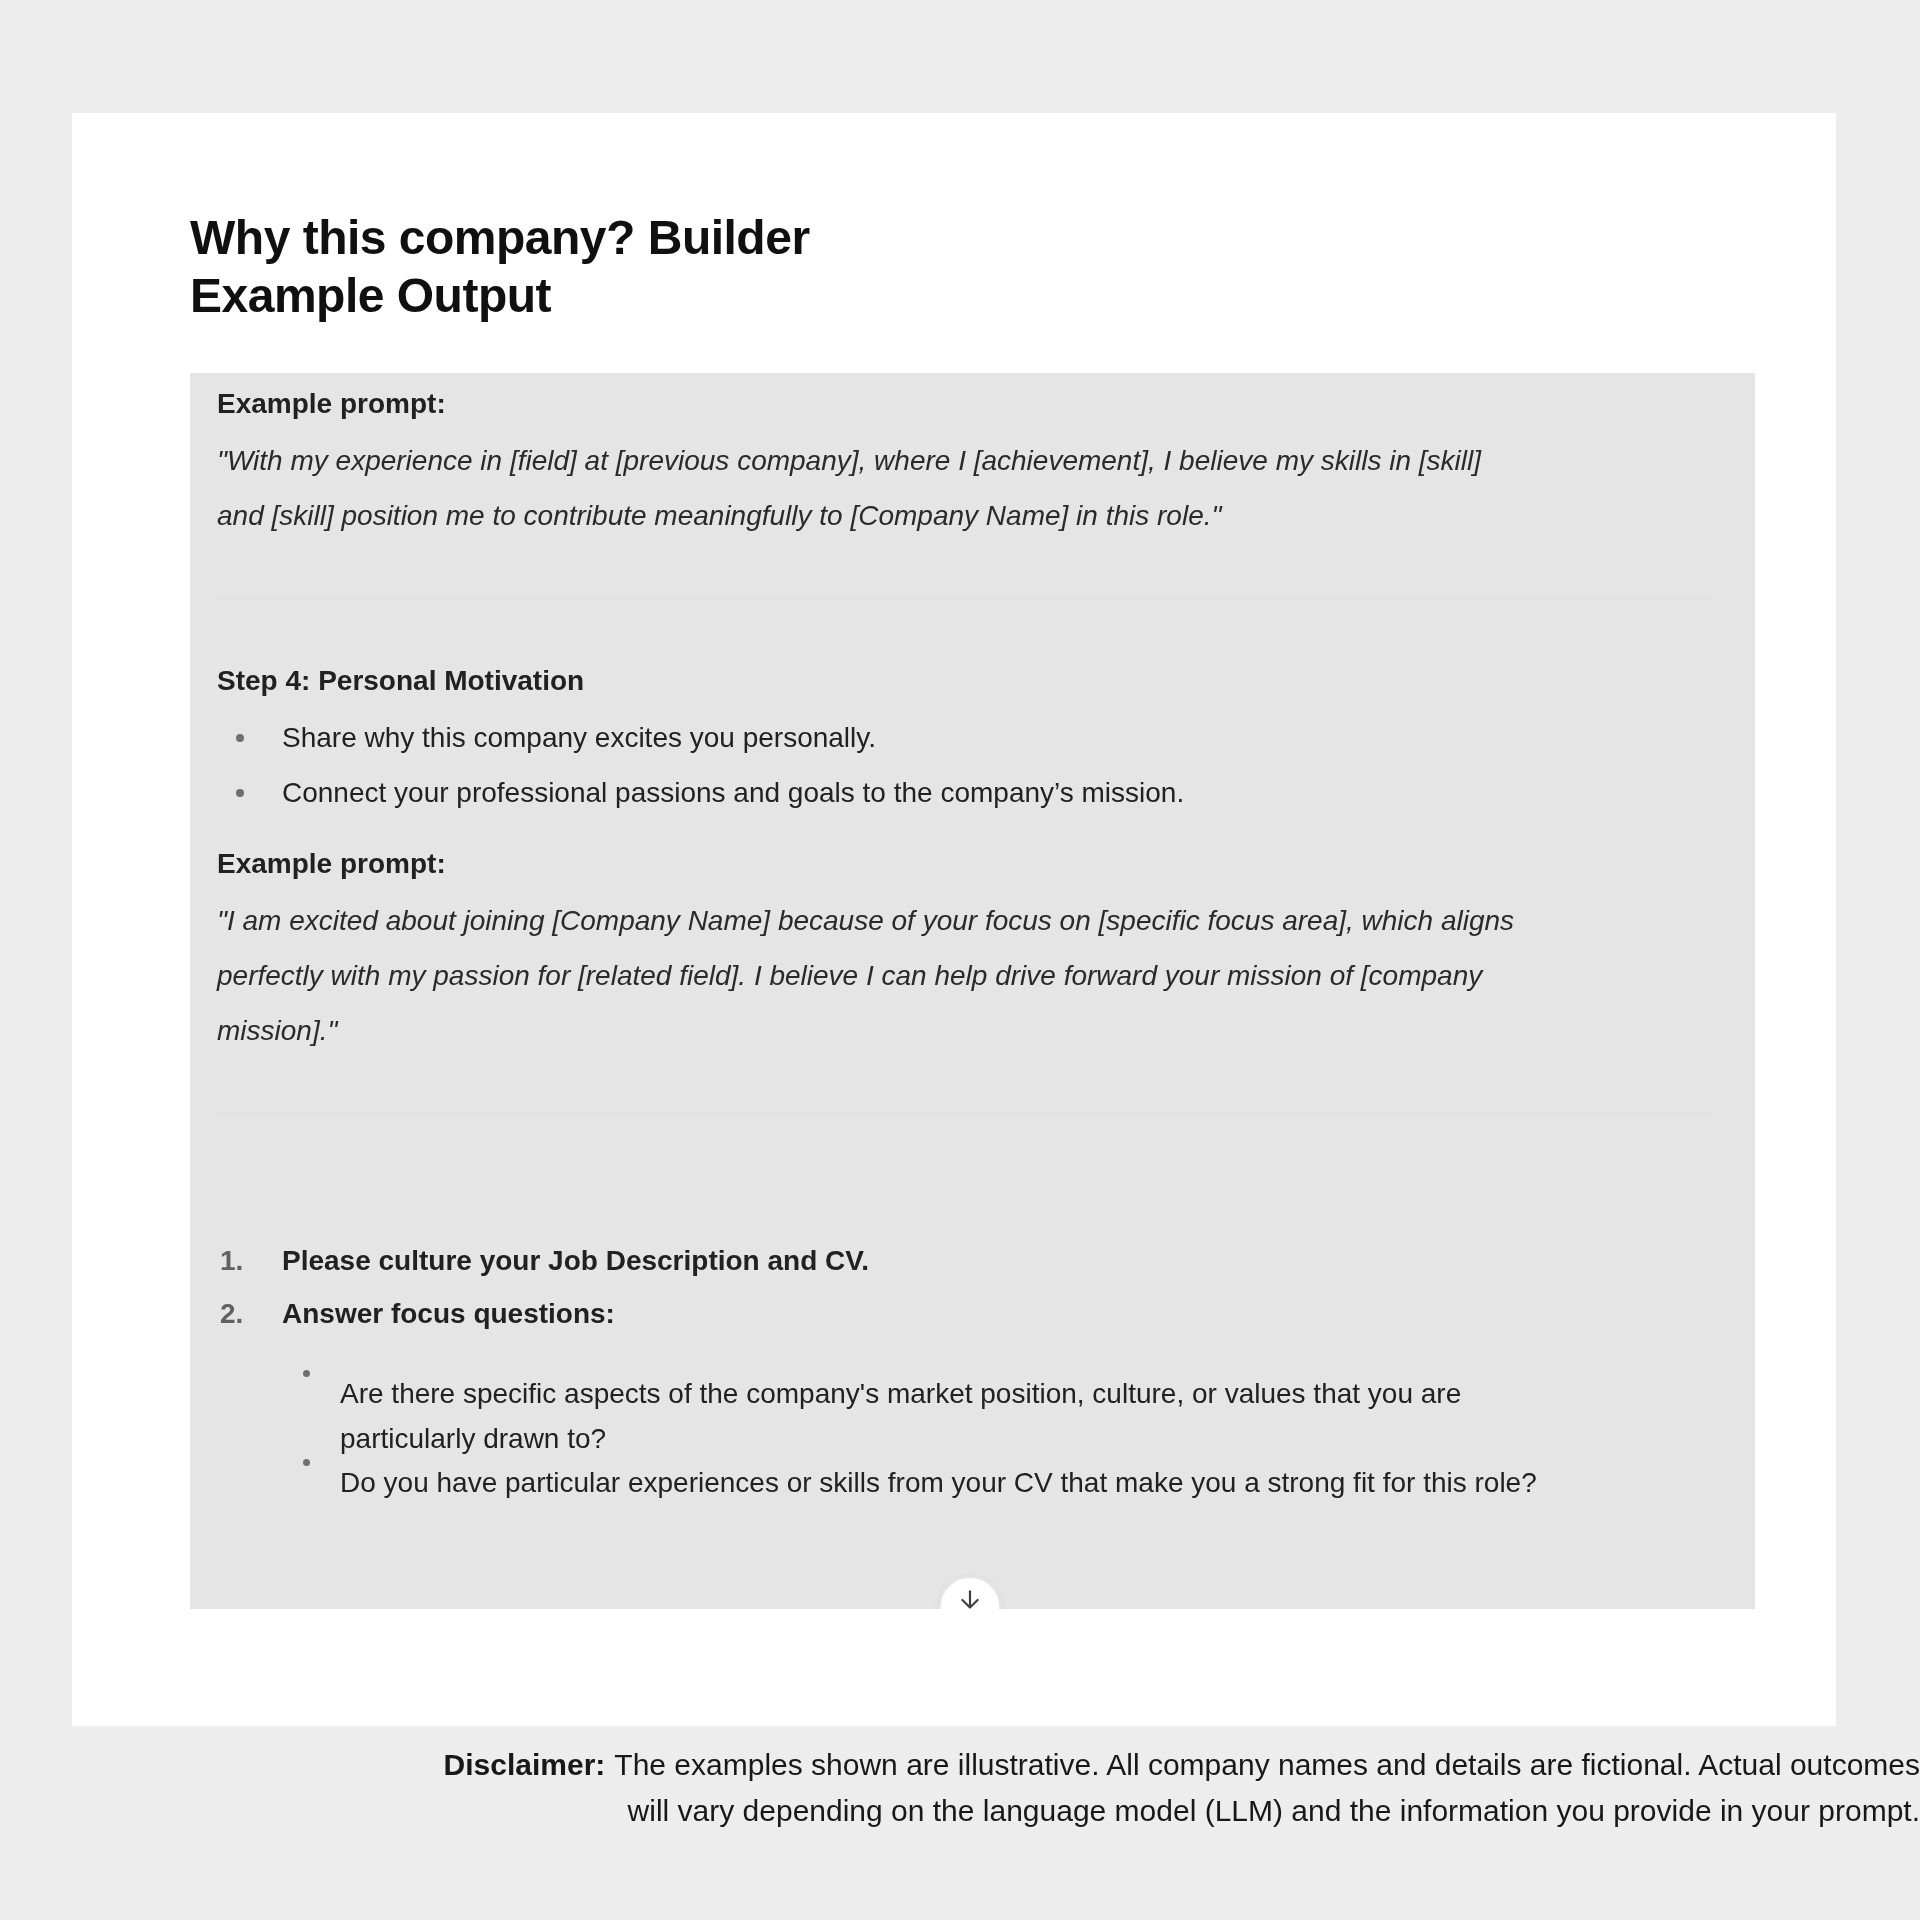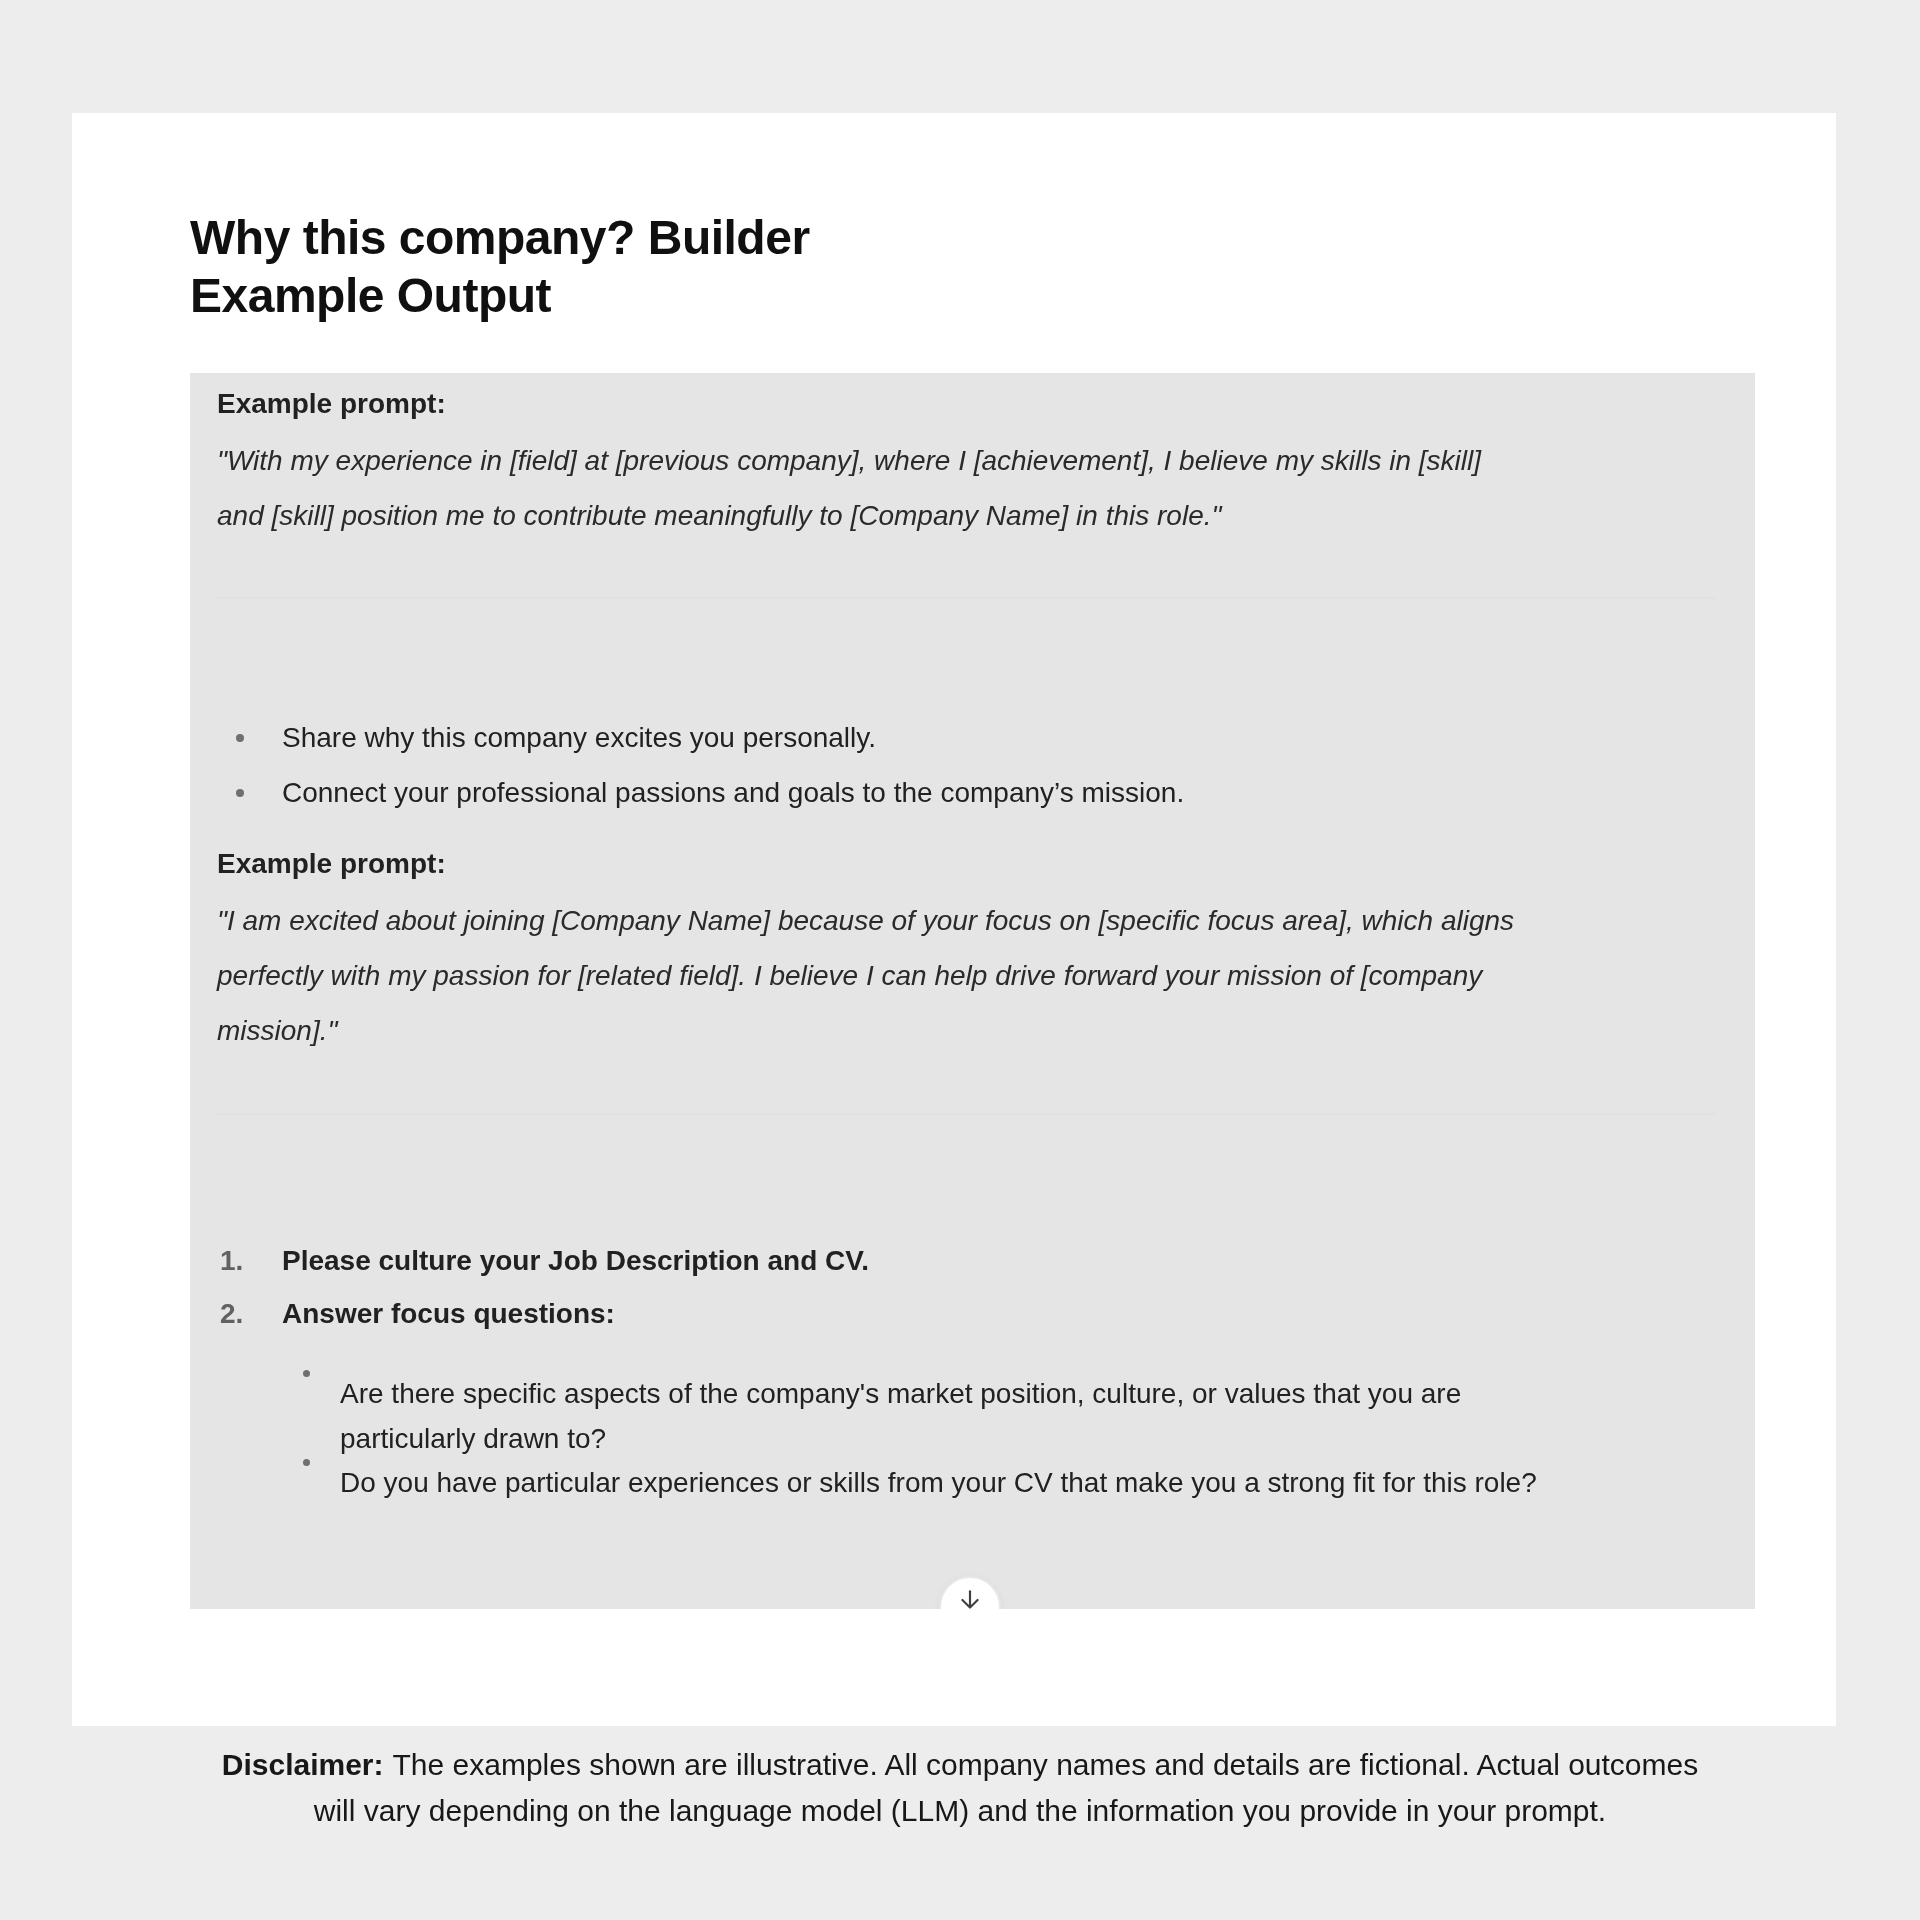--- a/index.html
+++ b/index.html
@@ -75,21 +75,21 @@
     display: flex;
     justify-content: center;
     align-items: flex-start;
     cursor: pointer;
   }
   .scrollbtn svg { margin-top: 9px; }
   .disclaimer {
     position: absolute;
     left: 0; top: 1742px;
     width: 1920px;
-    text-align: center;
+    text-align: right;
     font-size: 30px;
     line-height: 46px;
     color: #181818;
   }
   .disclaimer strong { font-weight: 700; }
   .disclaimer .dtext { white-space: pre-line; margin-left: 9px; }
 </style>
 </head>
 <body>
 
@@ -102,20 +102,21 @@
 
     <div class="panel">
 
       <div class="t h" style="top:8px">Example prompt:</div>
 
       <div class="t q" style="top:60px">"With my experience in [field] at [previous company], where I [achievement], I believe my skills in [skill]
 and [skill] position me to contribute meaningfully to [Company Name] in this role."</div>
 
       <div class="divider" style="top:224px"></div>
 
+      <div class="t h" style="top:285px">Step 4: Personal Motivation</div>
 
       <div class="row" style="top:342px">
         <span class="dot l1"></span>
         <span class="btext">Share why this company excites you personally.</span>
       </div>
       <div class="row" style="top:397px">
         <span class="dot l1"></span>
         <span class="btext">Connect your professional passions and goals to the company’s mission.</span>
       </div>
 

